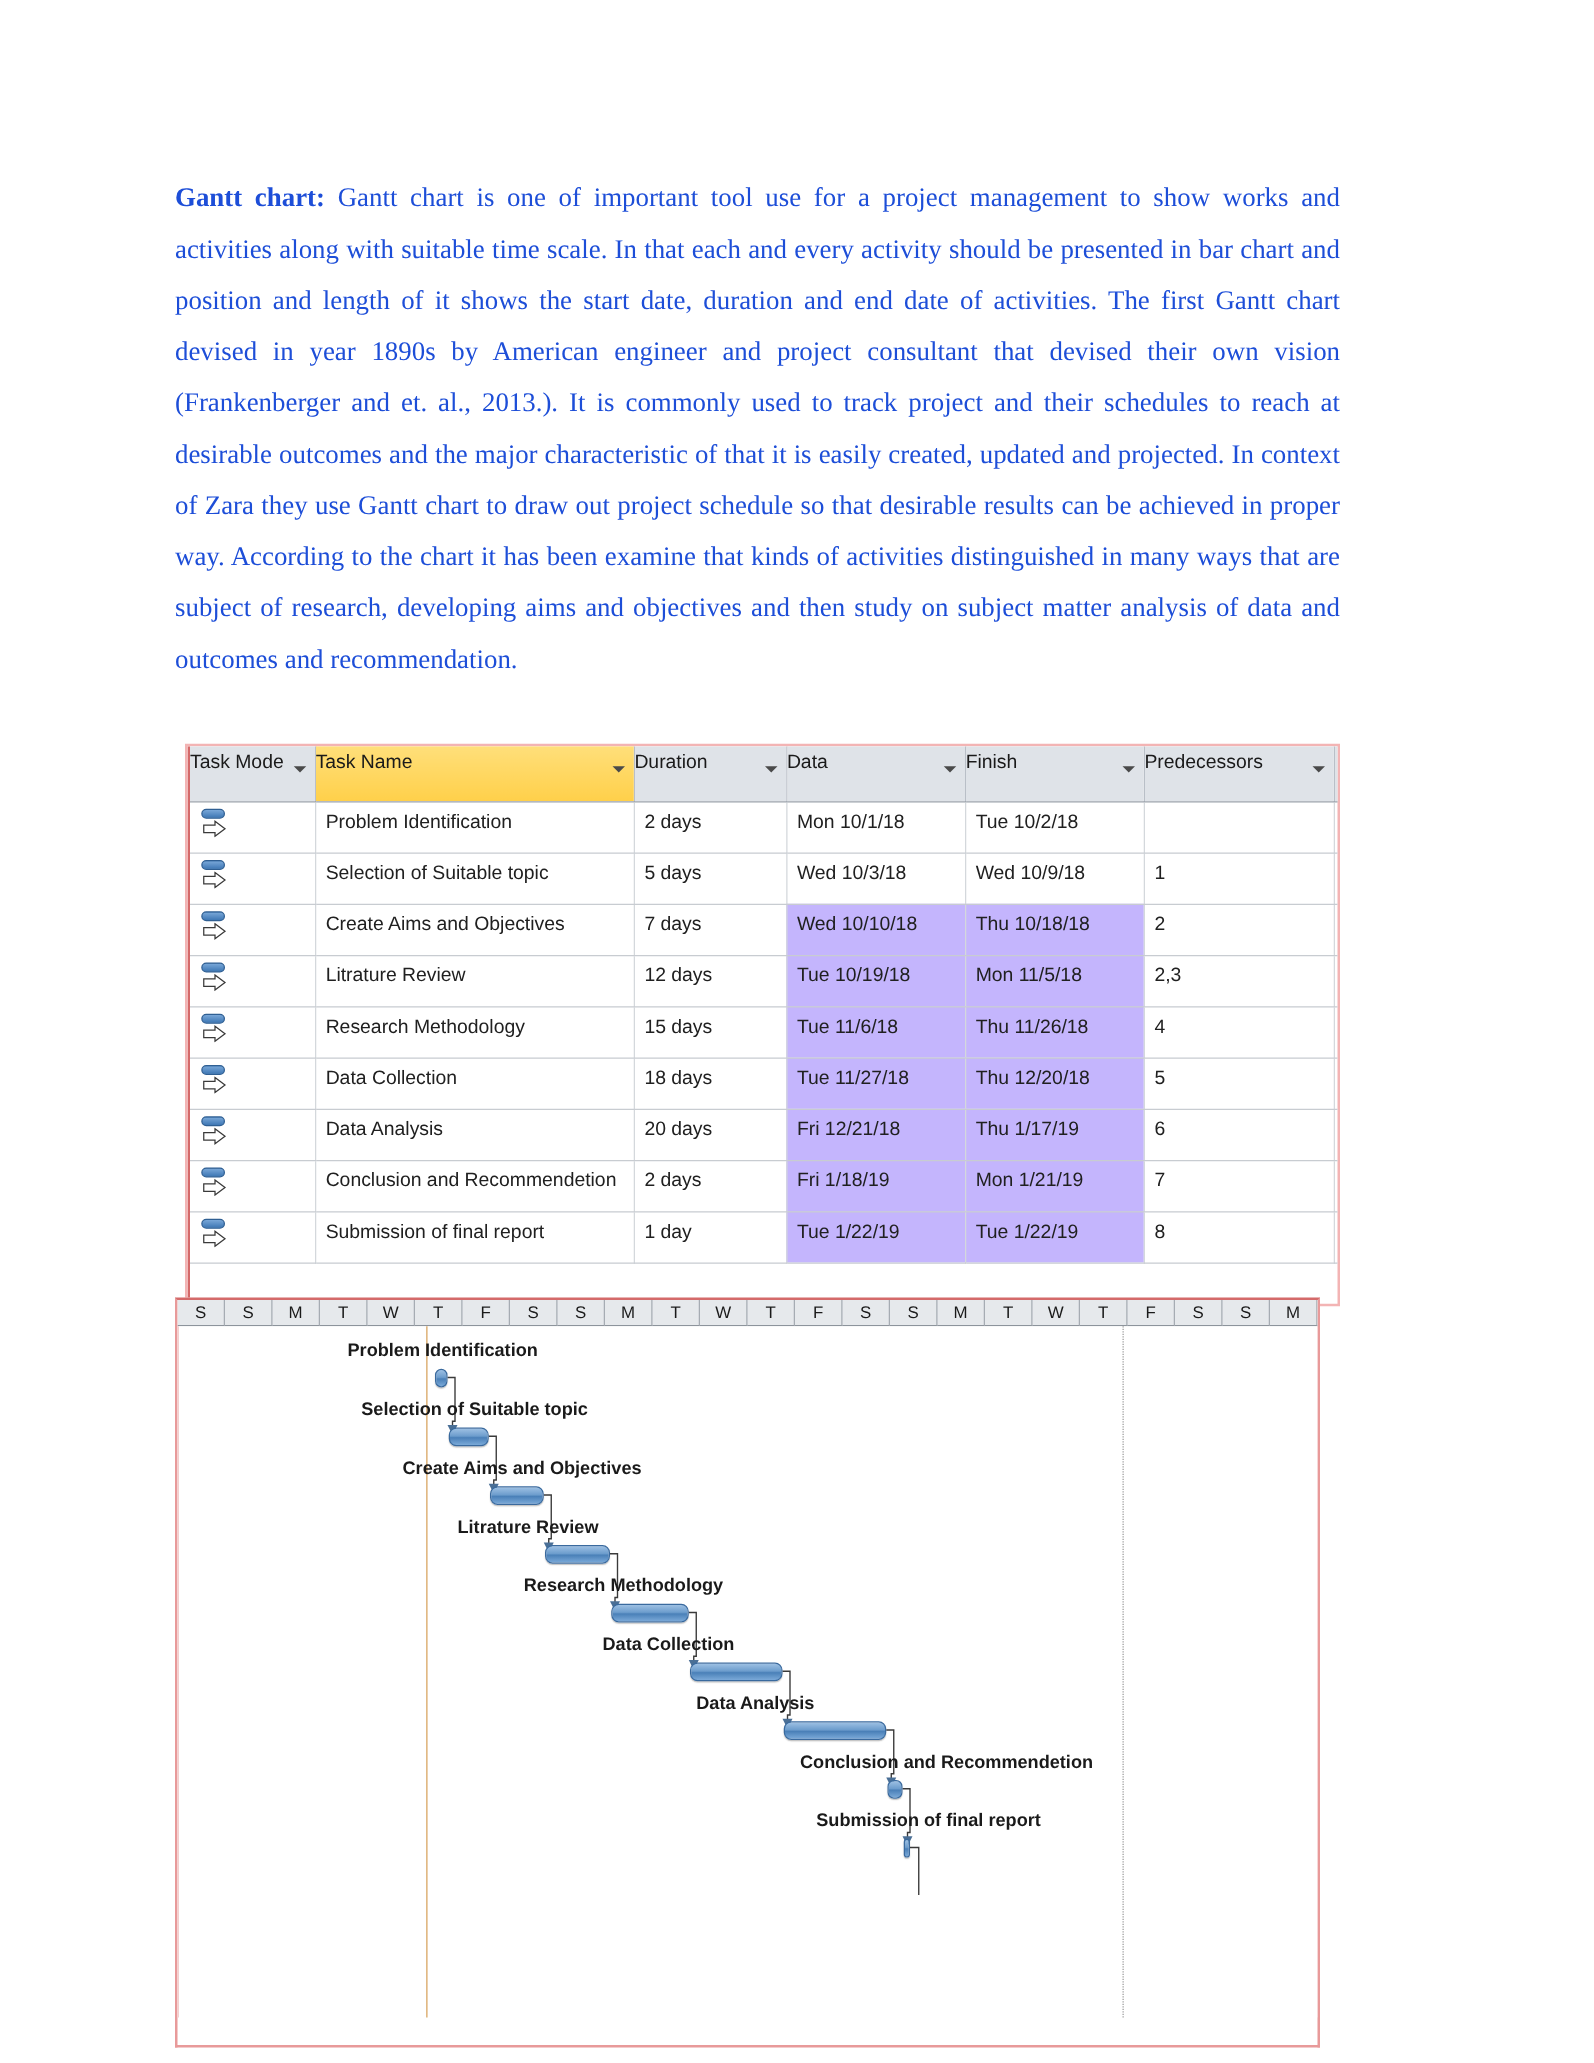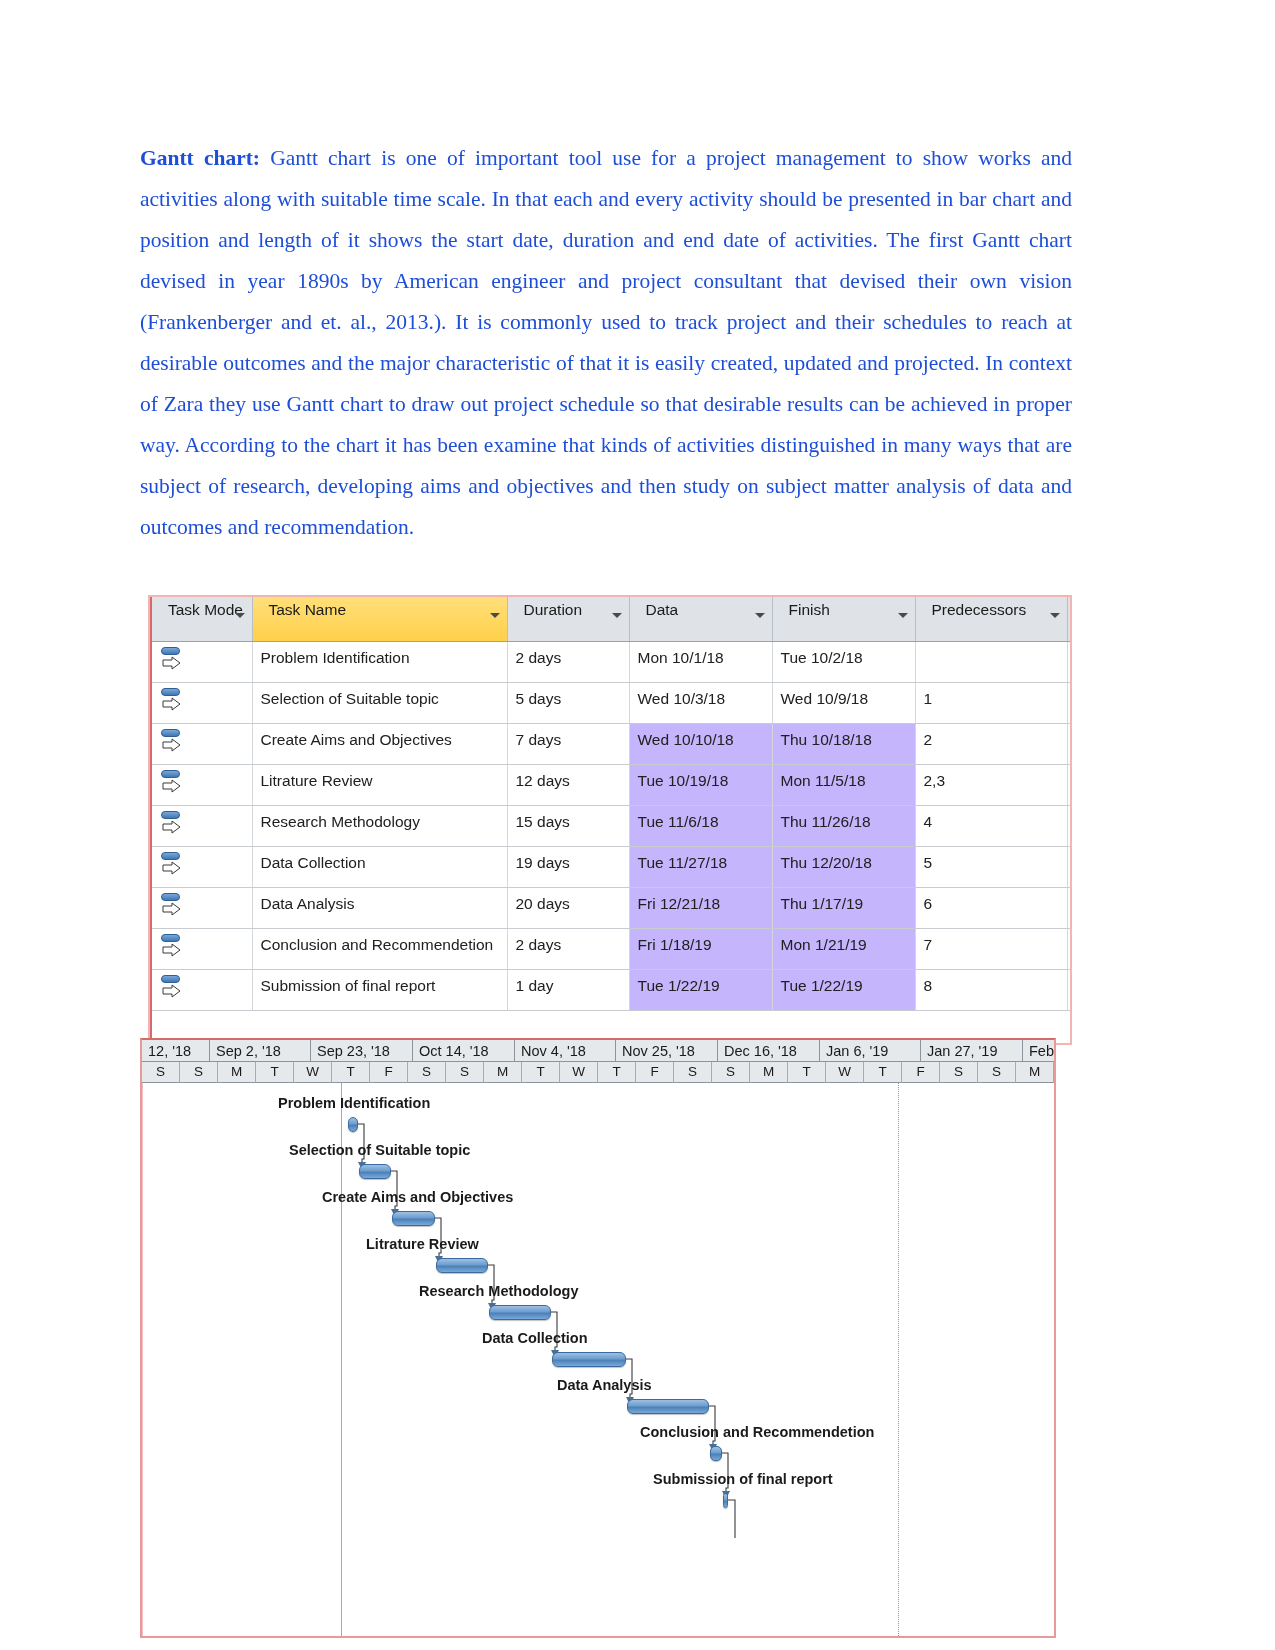--- a/index.html
+++ b/index.html
@@ -64,21 +64,21 @@
   table.gridtbl col.c-pred { width: 152px; }
   table.gridtbl col.c-last { width: 9px; }
 
   table.gridtbl thead th {
     background: #dfe3e8;
     border-right: 1px solid #b9bfc7;
     border-bottom: 1px solid #9aa1aa;
     font-weight: normal;
     font-size: 15.5px;
     text-align: left;
-    padding: 4px 6px 4px 16px;
+    padding: 4px 6px 4px 0;
     height: 44px;
     vertical-align: top;
     color: #1a1a1a;
     position: relative;
     line-height: 18px;
   }
   table.gridtbl thead th.hl-name {
     background: #ffd966;
     background: linear-gradient(#ffdf7a,#ffd04a);
   }
@@ -288,21 +288,21 @@
             <td class="sel">Tue 11/6/18</td>
             <td class="sel">Thu 11/26/18</td>
             <td>4</td>
             <td></td>
           </tr>
           <tr>
             <td class="mode-cell"><span class="tmicon"><span class="bar"></span><svg class="arrsvg" width="20" height="14" viewBox="0 0 20 14">
                   <polygon points="1,4 10,4 10,1 18,7 10,13 10,10 1,10" fill="#ffffff" stroke="#3a3a3a" stroke-width="1"></polygon>
                 </svg></span></td>
             <td class="name-cell">Data Collection</td>
-            <td>19 days</td>
+            <td>18 days</td>
             <td class="sel">Tue 11/27/18</td>
             <td class="sel">Thu 12/20/18</td>
             <td>5</td>
             <td></td>
           </tr>
           <tr>
             <td class="mode-cell"><span class="tmicon"><span class="bar"></span><svg class="arrsvg" width="20" height="14" viewBox="0 0 20 14">
                   <polygon points="1,4 10,4 10,1 18,7 10,13 10,10 1,10" fill="#ffffff" stroke="#3a3a3a" stroke-width="1"></polygon>
                 </svg></span></td>
             <td class="name-cell">Data Analysis</td>
@@ -333,32 +333,20 @@
             <td class="sel">Tue 1/22/19</td>
             <td>8</td>
             <td></td>
           </tr>
         </tbody>
     </table>
   </div>
 </div>
 
 <div class="gantt">
-  <div class="tl-months" id="tl-months">
-      <div style="width: 68px; flex: 0 0 68px;">12, '18</div>
-      <div style="width: 101px; flex: 0 0 101px;">Sep 2, '18</div>
-      <div style="width: 102px; flex: 0 0 102px;">Sep 23, '18</div>
-      <div style="width: 102px; flex: 0 0 102px;">Oct 14, '18</div>
-      <div style="width: 101px; flex: 0 0 101px;">Nov 4, '18</div>
-      <div style="width: 102px; flex: 0 0 102px;">Nov 25, '18</div>
-      <div style="width: 102px; flex: 0 0 102px;">Dec 16, '18</div>
-      <div style="width: 101px; flex: 0 0 101px;">Jan 6, '19</div>
-      <div style="width: 102px; flex: 0 0 102px;">Jan 27, '19</div>
-      <div style="width: 32px; flex: 0 0 32px;">Feb</div>
-    </div>
   <div class="tl-days" id="tl-days">
       <div>S</div>
       <div>S</div>
       <div>M</div>
       <div>T</div>
       <div>W</div>
       <div>T</div>
       <div>F</div>
       <div>S</div>
       <div>S</div>

